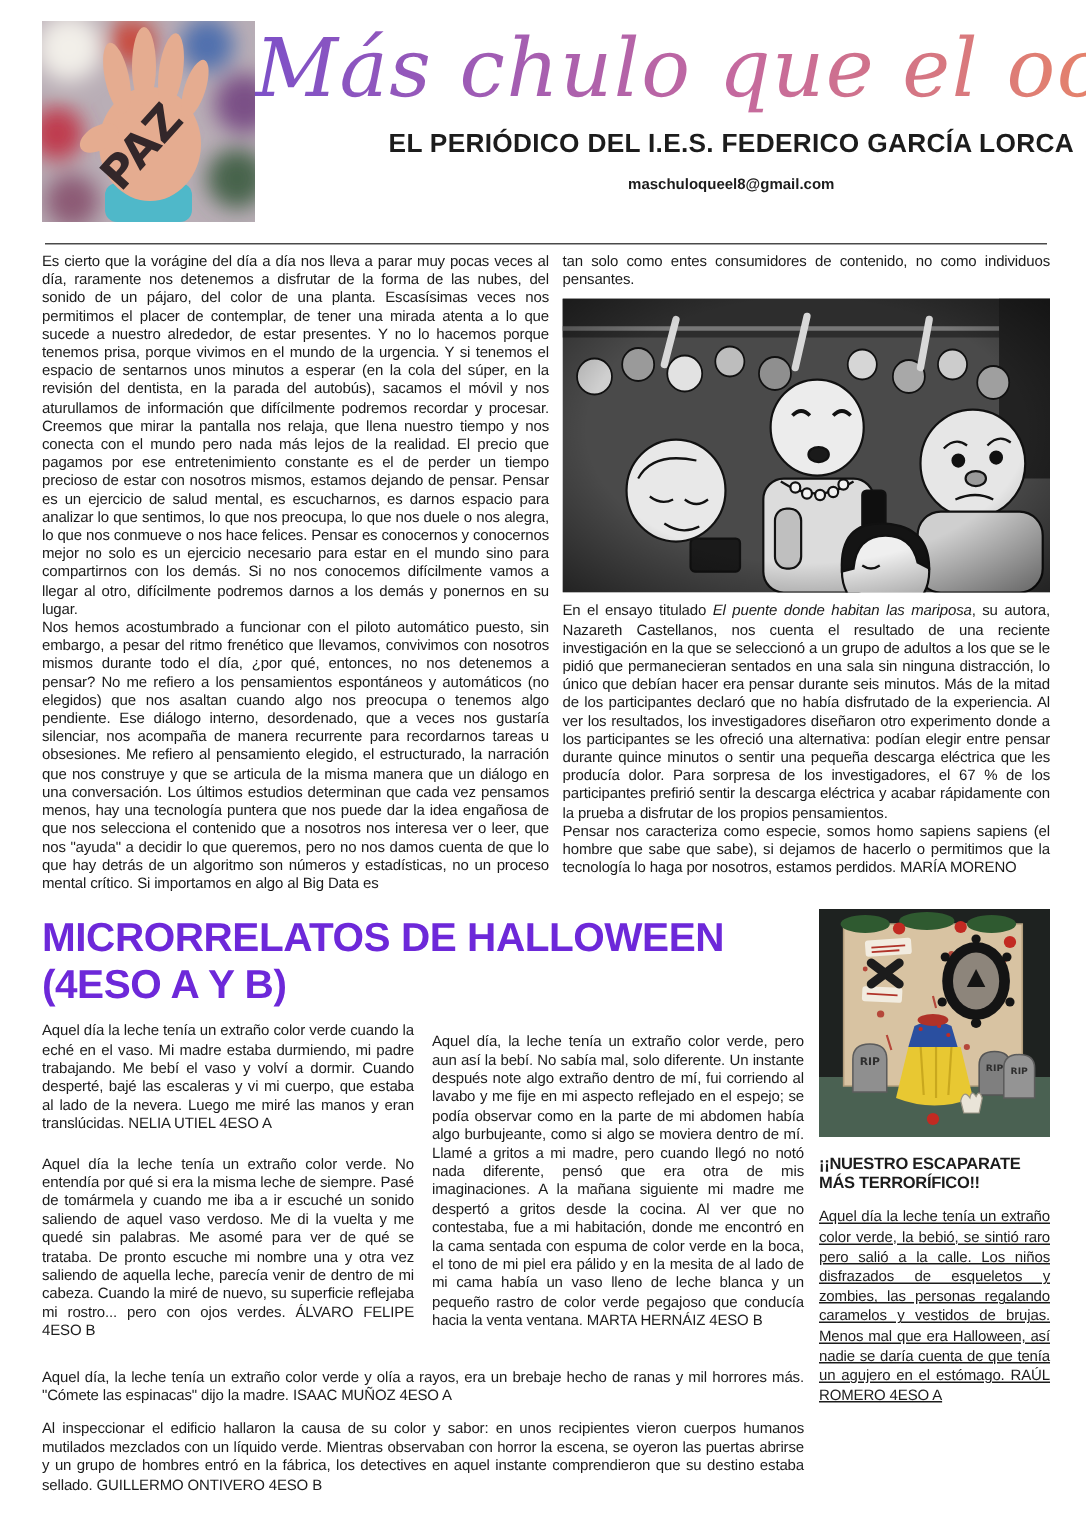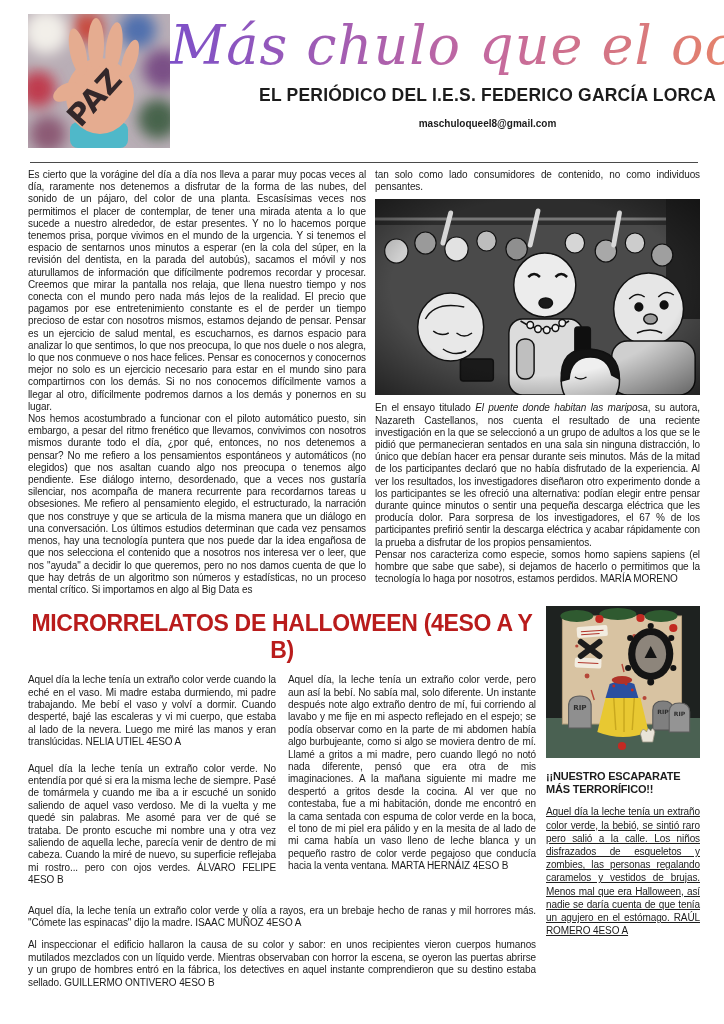--- a/index.html
+++ b/index.html
@@ -37,22 +37,22 @@
     color:#1b1b1b;
   }
   .body-text p{ margin:0; }
   .cartoon-fig{ margin:6px 0 7px 0; }
   .cartoon-fig svg{ width:100%; height:196px; display:block; }
   .ital{ font-style:italic; }
 
   
   .micro-section{ display:flex; gap:10px; margin-top:10px; }
   .micro-main{ width:508px; flex:0 0 auto; }
-  .micro-heading{ text-align:center; font-size:23px; font-weight:bold; letter-spacing:-.3px; margin:4px 0 10px 0; color:#b91c1c; }
-  .micro-cols{ display:flex; gap:12px; }
+  .micro-heading{ font-size:27px; font-weight:bold; letter-spacing:-.3px; margin:4px 0 10px 0; color:#6d28d9; }
+  .micro-cols{ display:flex; gap:12px;align-items:center; }
   .micro-col{ flex:1; }
   .story{ font-size:10px; line-height:12.4px; text-align:justify; letter-spacing:-.1px; margin-bottom:14px; }
   .micro-full{ margin-top:4px; }
   .micro-full .story{ margin-bottom:10px; }
 
   
   .micro-sidebar{ flex:1; display:flex; flex-direction:column; }
   .escaparate-fig svg{ width:100%; height:152px; display:block; }
   .sidebar-heading{ text-align:left; font-size:11px; font-weight:bold; line-height:1.15; margin:12px 0 10px 0; letter-spacing:-.2px; }
   .sidebar-body{ font-size:10px; line-height:13.2px; text-align:justify; letter-spacing:-.1px;text-decoration:underline; }
@@ -109,21 +109,21 @@
   <hr class="mast-rule">
 
 
   <div class="article-cols">
     <div class="col-left body-text">
       <p>Es cierto que la vorágine del día a día nos lleva a parar muy pocas veces al día, raramente nos detenemos a disfrutar de la forma de las nubes, del sonido de un pájaro, del color de una planta. Escasísimas veces nos permitimos el placer de contemplar, de tener una mirada atenta a lo que sucede a nuestro alrededor, de estar presentes. Y no lo hacemos porque tenemos prisa, porque vivimos en el mundo de la urgencia. Y si tenemos el espacio de sentarnos unos minutos a esperar (en la cola del súper, en la revisión del dentista, en la parada del autobús), sacamos el móvil y nos aturullamos de información que difícilmente podremos recordar y procesar. Creemos que mirar la pantalla nos relaja, que llena nuestro tiempo y nos conecta con el mundo pero nada más lejos de la realidad. El precio que pagamos por ese entretenimiento constante es el de perder un tiempo precioso de estar con nosotros mismos, estamos dejando de pensar. Pensar es un ejercicio de salud mental, es escucharnos, es darnos espacio para analizar lo que sentimos, lo que nos preocupa, lo que nos duele o nos alegra, lo que nos conmueve o nos hace felices. Pensar es conocernos y conocernos mejor no solo es un ejercicio necesario para estar en el mundo sino para compartirnos con los demás. Si no nos conocemos difícilmente vamos a llegar al otro, difícilmente podremos darnos a los demás y ponernos en su lugar.</p>
       <p>Nos hemos acostumbrado a funcionar con el piloto automático puesto, sin embargo, a pesar del ritmo frenético que llevamos, convivimos con nosotros mismos durante todo el día, ¿por qué, entonces, no nos detenemos a pensar? No me refiero a los pensamientos espontáneos y automáticos (no elegidos) que nos asaltan cuando algo nos preocupa o tenemos algo pendiente. Ese diálogo interno, desordenado, que a veces nos gustaría silenciar, nos acompaña de manera recurrente para recordarnos tareas u obsesiones. Me refiero al pensamiento elegido, el estructurado, la narración que nos construye y que se articula de la misma manera que un diálogo en una conversación. Los últimos estudios determinan que cada vez pensamos menos, hay una tecnología puntera que nos puede dar la idea engañosa de que nos selecciona el contenido que a nosotros nos interesa ver o leer, que nos "ayuda" a decidir lo que queremos, pero no nos damos cuenta de que lo que hay detrás de un algoritmo son números y estadísticas, no un proceso mental crítico. Si importamos en algo al Big Data es</p>
     </div>
 
     <div class="col-right body-text">
-      <p>tan solo como lado consumidores de contenido, no como individuos pensantes.</p>
+      <p>tan solo como entes consumidores de contenido, no como individuos pensantes.</p>
 
       <div class="cartoon-fig">
         <svg viewBox="0 0 335 196" preserveAspectRatio="none">
           <defs>
             <radialGradient id="vig" cx="50%" cy="45%" r="75%">
               <stop offset="60%" stop-color="#000" stop-opacity="0"></stop>
               <stop offset="100%" stop-color="#000" stop-opacity=".55"></stop>
             </radialGradient>
           </defs>
           <rect width="335" height="196" fill="#4a4a4a"></rect>

